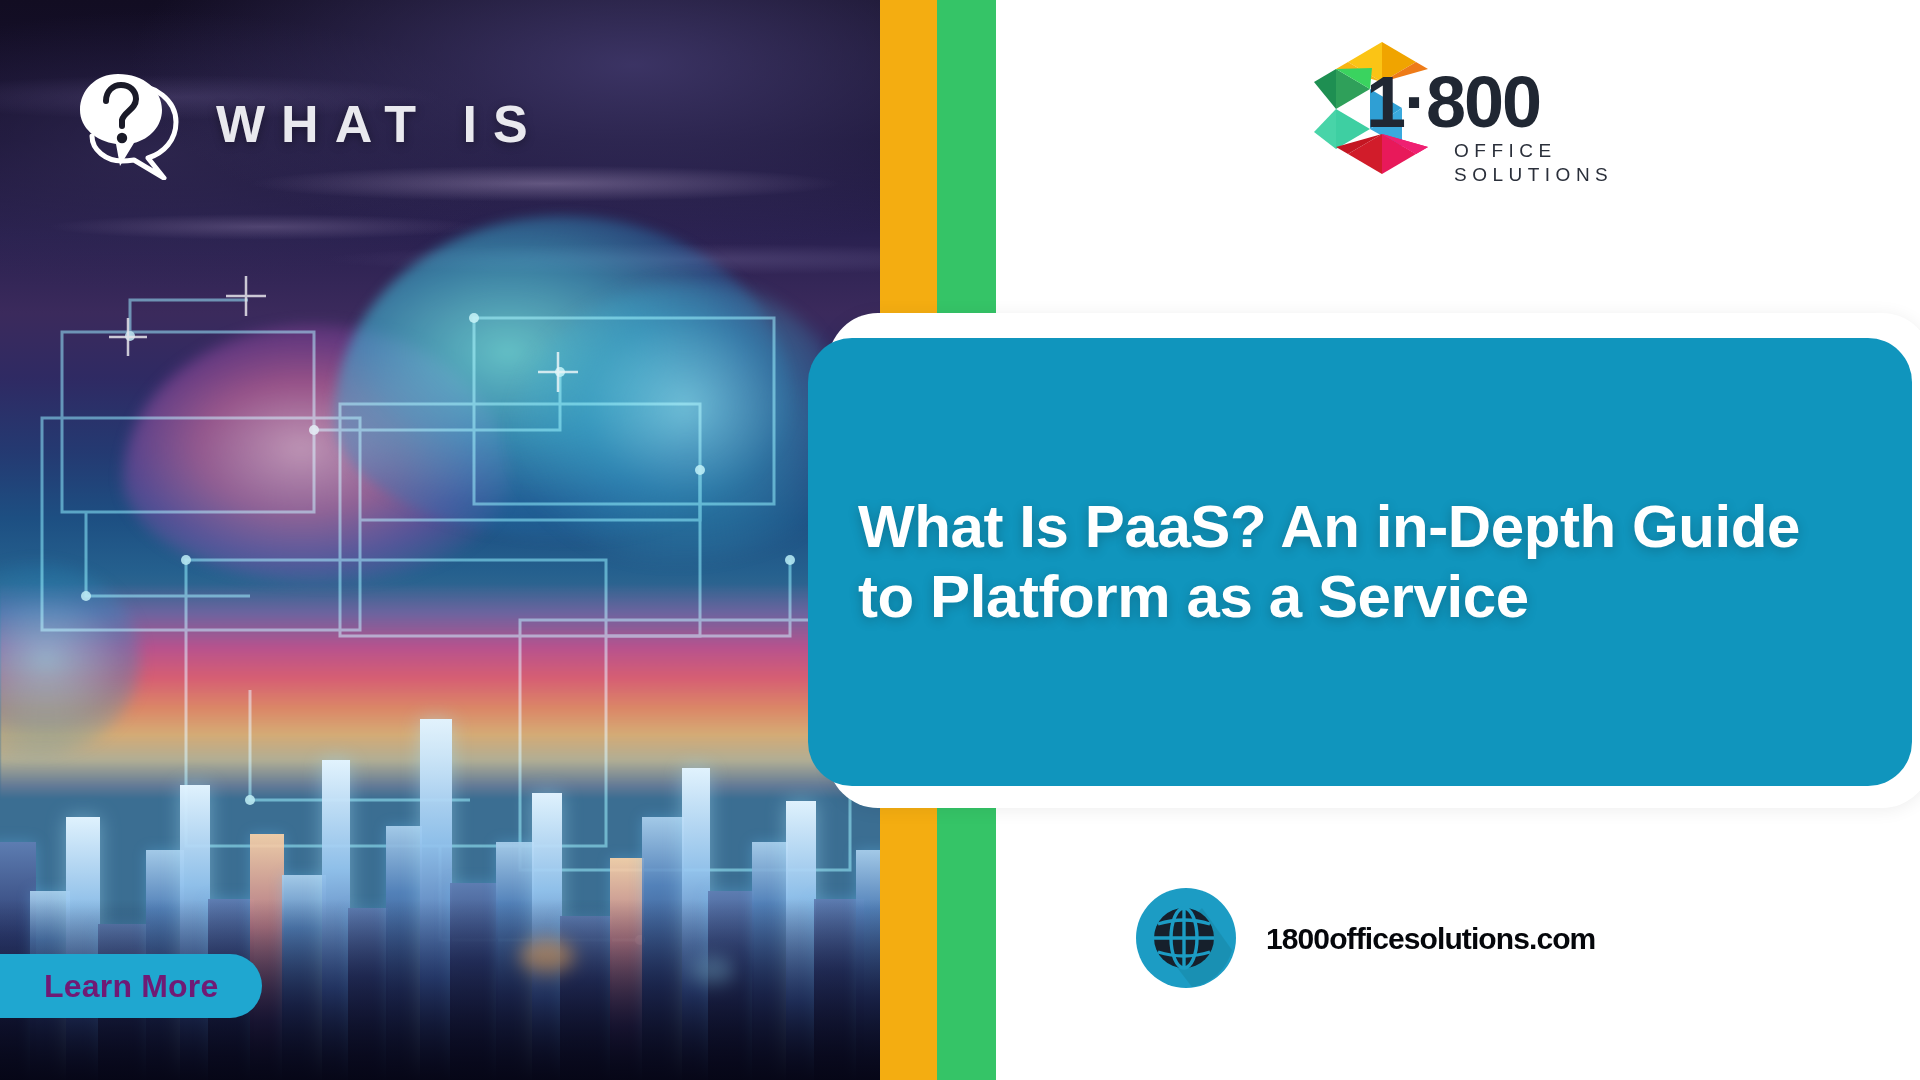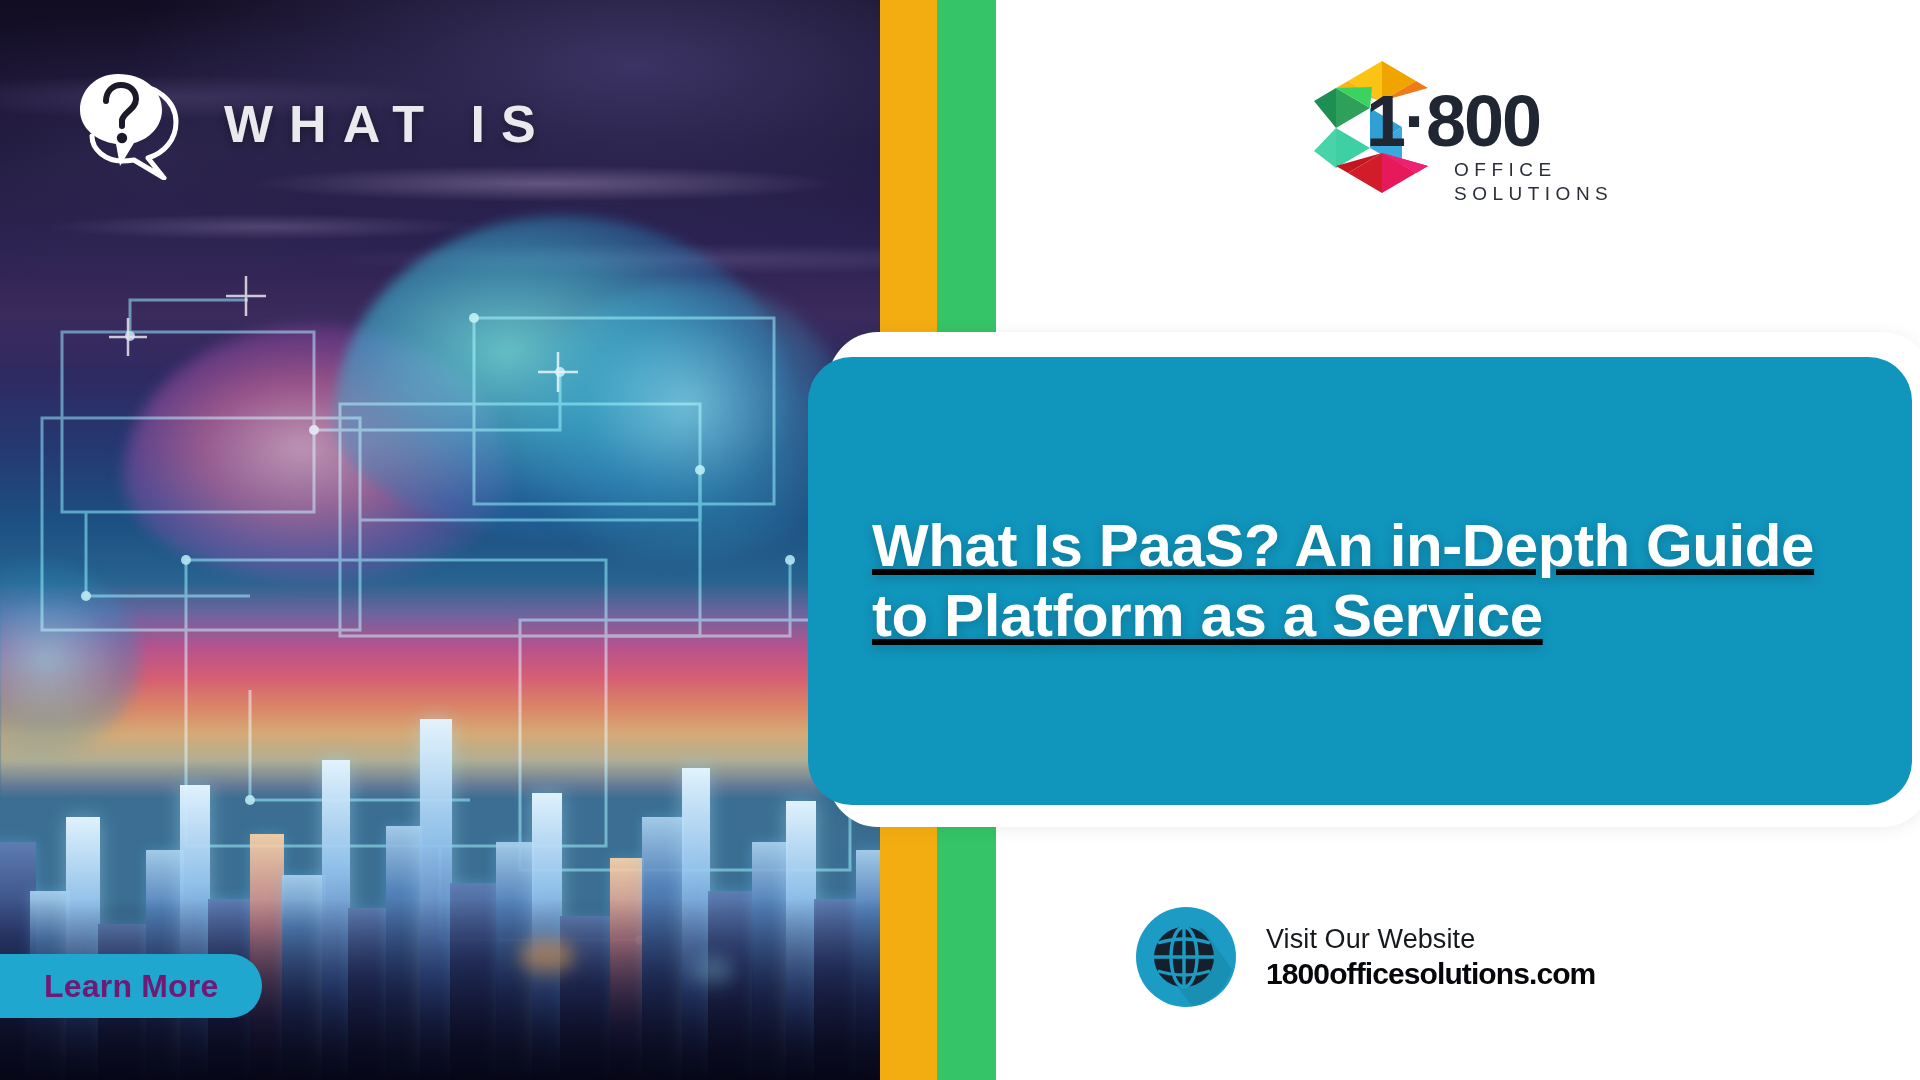--- a/index.html
+++ b/index.html
@@ -125,21 +125,21 @@
   }
   .city-haze {
     position:absolute; left:0; right:0; bottom:0; height:44%;
     background:linear-gradient(180deg, rgba(12,14,40,0) 0%, rgba(10,10,32,.55) 55%, rgba(6,6,22,.95) 100%);
   }
   .glow-spot { position:absolute; border-radius:50%; filter:blur(9px); }
 
   
   #what-is-block {
     position:absolute; left:72px; top:68px;
-    display:flex; align-items:center; gap:34px;
+    display:flex; align-items:center; gap:26px;
     z-index:8;
   }
   #bubble-icon { position:relative; width:118px; height:112px; flex:0 0 auto; }
   #what-is-label {
     font-size:52px; font-weight:700; color:#e9e9ee;
     letter-spacing:16px; line-height:1;
     font-family:"Liberation Sans", sans-serif;
     text-shadow:0 2px 10px rgba(0,0,0,.35);
   }
 
@@ -166,21 +166,21 @@
   }
   #stripe-green {
     position:absolute; left:937px; top:0; width:59px; height:1080px;
     background:#35c467; z-index:6;
   }
 
   
   #right-panel {
     position:absolute; left:996px; top:0;
     width:924px; height:912px;
-    background:#ffffff; z-index:7;margin-top:19px;
+    background:#ffffff; z-index:7;
   }
 
   
   #brand-logo {
     position:absolute; left:310px; top:22px;
     width:312px; height:170px;
   }
   #logo-hex { position:absolute; left:0; top:10px; width:152px; height:152px; }
   #logo-number {
     position:absolute; left:60px; top:44px;
@@ -208,22 +208,21 @@
     background:#ffffff;
     border-radius:50px;
     box-shadow:0 2px 18px rgba(0,0,0,.07);
   }
   #title-card {
     position:absolute; left:-188px; top:338px;
     width:1104px; height:448px;
     background:#1095bd;
     border-radius:44px;
     display:flex; align-items:center;
-    padding:0 64px;
-    text-decoration:underline;
+    padding:0 50px;
   }
   #title-text {
     font-size:60px; font-weight:800; color:#ffffff;
     line-height:1.16; letter-spacing:-.4px;
     font-family:"Liberation Sans", sans-serif;
     text-shadow:0 3px 12px rgba(0,0,0,.22);
     max-width:1010px;
   }
 
   
@@ -395,19 +394,18 @@
           <g stroke="#1c9cc4" stroke-width="3.4" fill="none">
             <ellipse cx="48" cy="50" rx="13" ry="30"></ellipse>
             <line x1="48" y1="20" x2="48" y2="80"></line>
             <line x1="18" y1="50" x2="78" y2="50"></line>
             <path d="M22 36 Q48 28 74 36"></path>
             <path d="M22 64 Q48 72 74 64"></path>
           </g>
         </g>
       </svg>
       <div id="website-text">
-        <div id="visit-label">Visit Our Website</div>
         <div id="website-url">1800officesolutions.com</div>
       </div>
     </div>
 
   </div>
 </div>
 
 </body></html>

